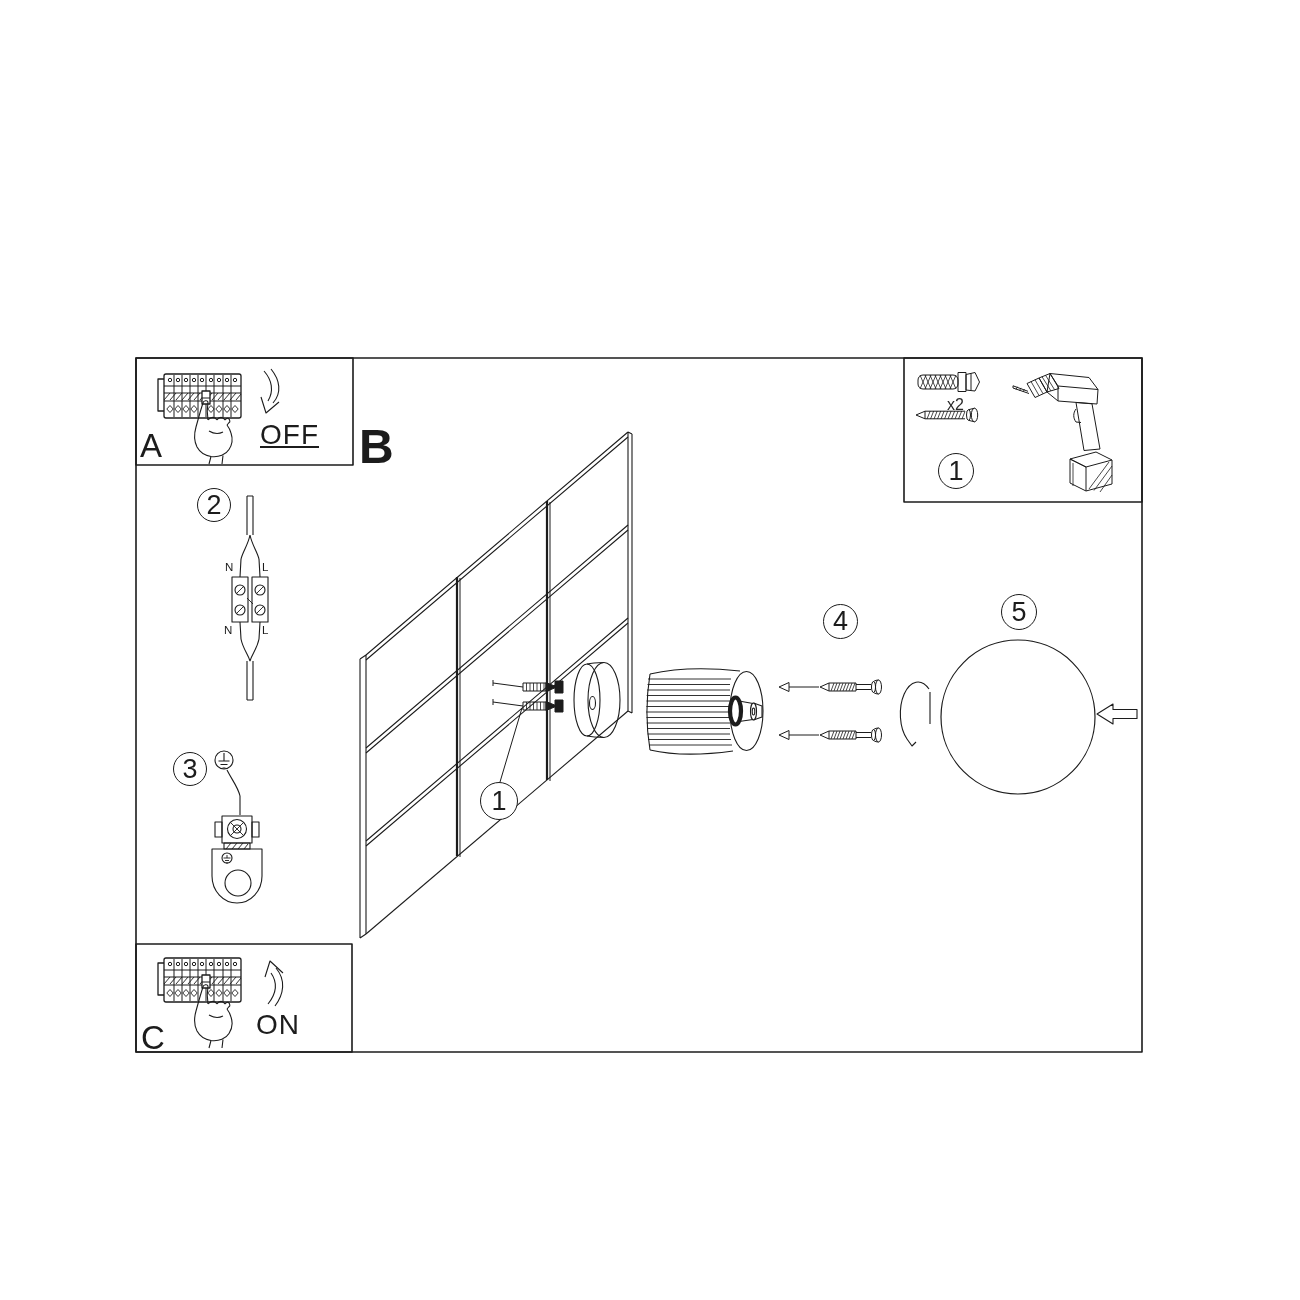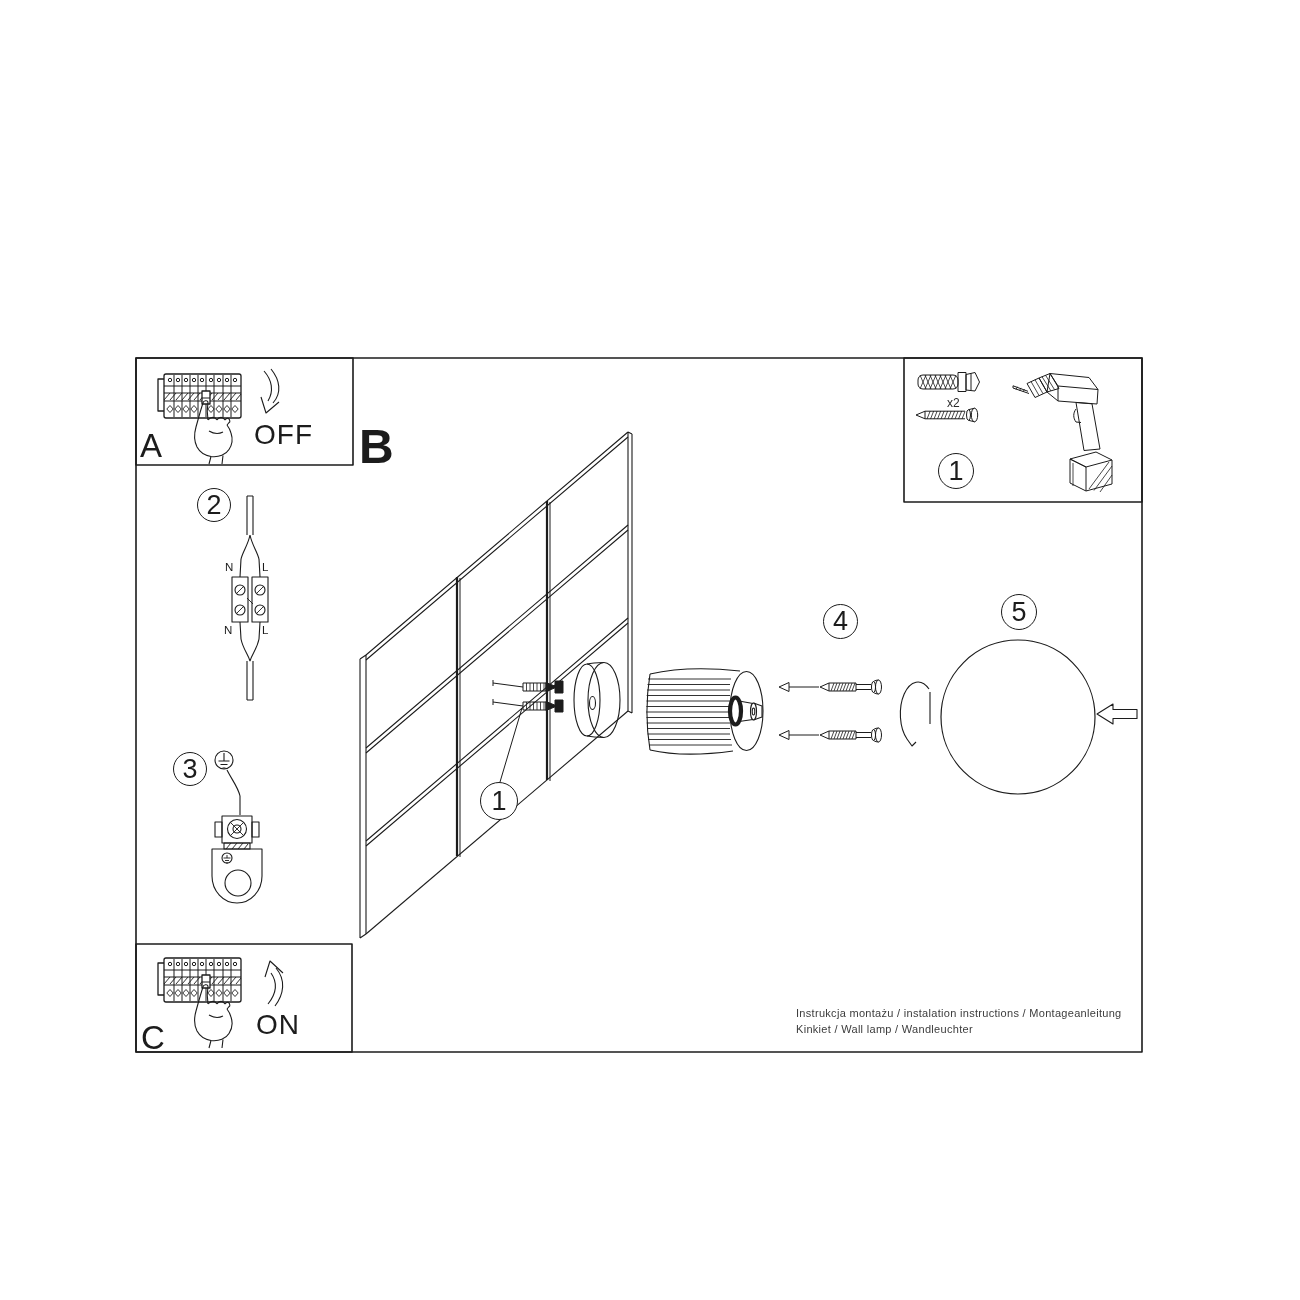--- a/index.html
+++ b/index.html
@@ -6,21 +6,21 @@
   .stage{position:relative;width:1300px;height:1300px;background:#ffffff;
          font-family:"Liberation Sans",sans-serif;color:#1c1c1c;overflow:hidden;}
   .art{position:absolute;left:0;top:0;}
   .txt{position:absolute;white-space:nowrap;line-height:1;}
   .big-letter{font-size:48px;font-weight:bold;}
   .panel-letter{font-size:33px;font-weight:normal;}
   .state-word{font-size:28px;letter-spacing:1px;}
   .cnum{position:absolute;border:1.5px solid #1c1c1c;border-radius:50%;background:#fff;
         display:flex;align-items:center;justify-content:center;font-size:27px;}
   .lbl{position:absolute;font-size:11.5px;line-height:1;}
-  .qty{position:absolute;font-size:12px;color:#2a2a2a;}
+  .qty{position:absolute;font-size:16px;color:#2a2a2a;}
   .footer{position:absolute;left:796px;top:1006px;font-size:11px;letter-spacing:0.3px;
           color:#3c3c3c;line-height:15.5px;}
 </style>
 </head>
 <body>
 
 <div class="stage">
 
 <svg class="art" width="1300" height="1300" viewBox="0 0 1300 1300" fill="none" stroke="#1c1c1c" stroke-width="1.3" stroke-linejoin="round">
 
@@ -227,36 +227,32 @@
       <path d="M1070,459 L1096,452 L1112,460 L1086,467 Z"></path>
       <path d="M1070,459 L1070,483 L1086,491 L1086,467 Z"></path>
       <path d="M1086,491 L1112,484 L1112,460"></path>
       <path d="M1089,489 L1109,462 M1094,490.5 L1112,466 M1100,492 L1112,475 M1073,463 V486" stroke-width="0.8"></path>
     </g>
   </g>
 </svg>
 
   <div class="txt big-letter" style="left:359px;top:423px;">B</div>
   <div class="txt panel-letter" style="left:140px;top:429px;">A</div>
-  <div class="txt state-word" style="left:254px;top:421px;">OFF</div>
+  <div class="txt state-word" style="left:260px;top:421px;text-decoration:underline;">OFF</div>
   <div class="txt panel-letter" style="left:141px;top:1021px;">C</div>
   <div class="txt state-word" style="left:256px;top:1011px;text-align:center;">ON</div>
 
   <div class="cnum" style="left:197px;top:488px;width:32px;height:32px;">2</div>
   <div class="cnum" style="left:173px;top:752px;width:32px;height:32px;">3</div>
   <div class="cnum" style="left:480px;top:782px;width:36px;height:36px;">1</div>
   <div class="cnum" style="left:823px;top:604px;width:33px;height:33px;">4</div>
   <div class="cnum" style="left:1001px;top:594px;width:34px;height:34px;">5</div>
   <div class="cnum" style="left:938px;top:453px;width:34px;height:34px;">1</div>
 
   <div class="lbl" style="left:225px;top:562px;">N</div>
   <div class="lbl" style="left:262px;top:562px;">L</div>
   <div class="lbl" style="left:224px;top:625px;">N</div>
   <div class="lbl" style="left:262px;top:625px;">L</div>
 
   <div class="qty" style="left:947px;top:396px;">x2</div>
 
-  <div class="footer">
-    <div>Instrukcja montażu / instalation instructions / Montageanleitung</div>
-    <div>Kinkiet / Wall lamp / Wandleuchter</div>
-  </div>
 
 </div>
 
 </body></html>

